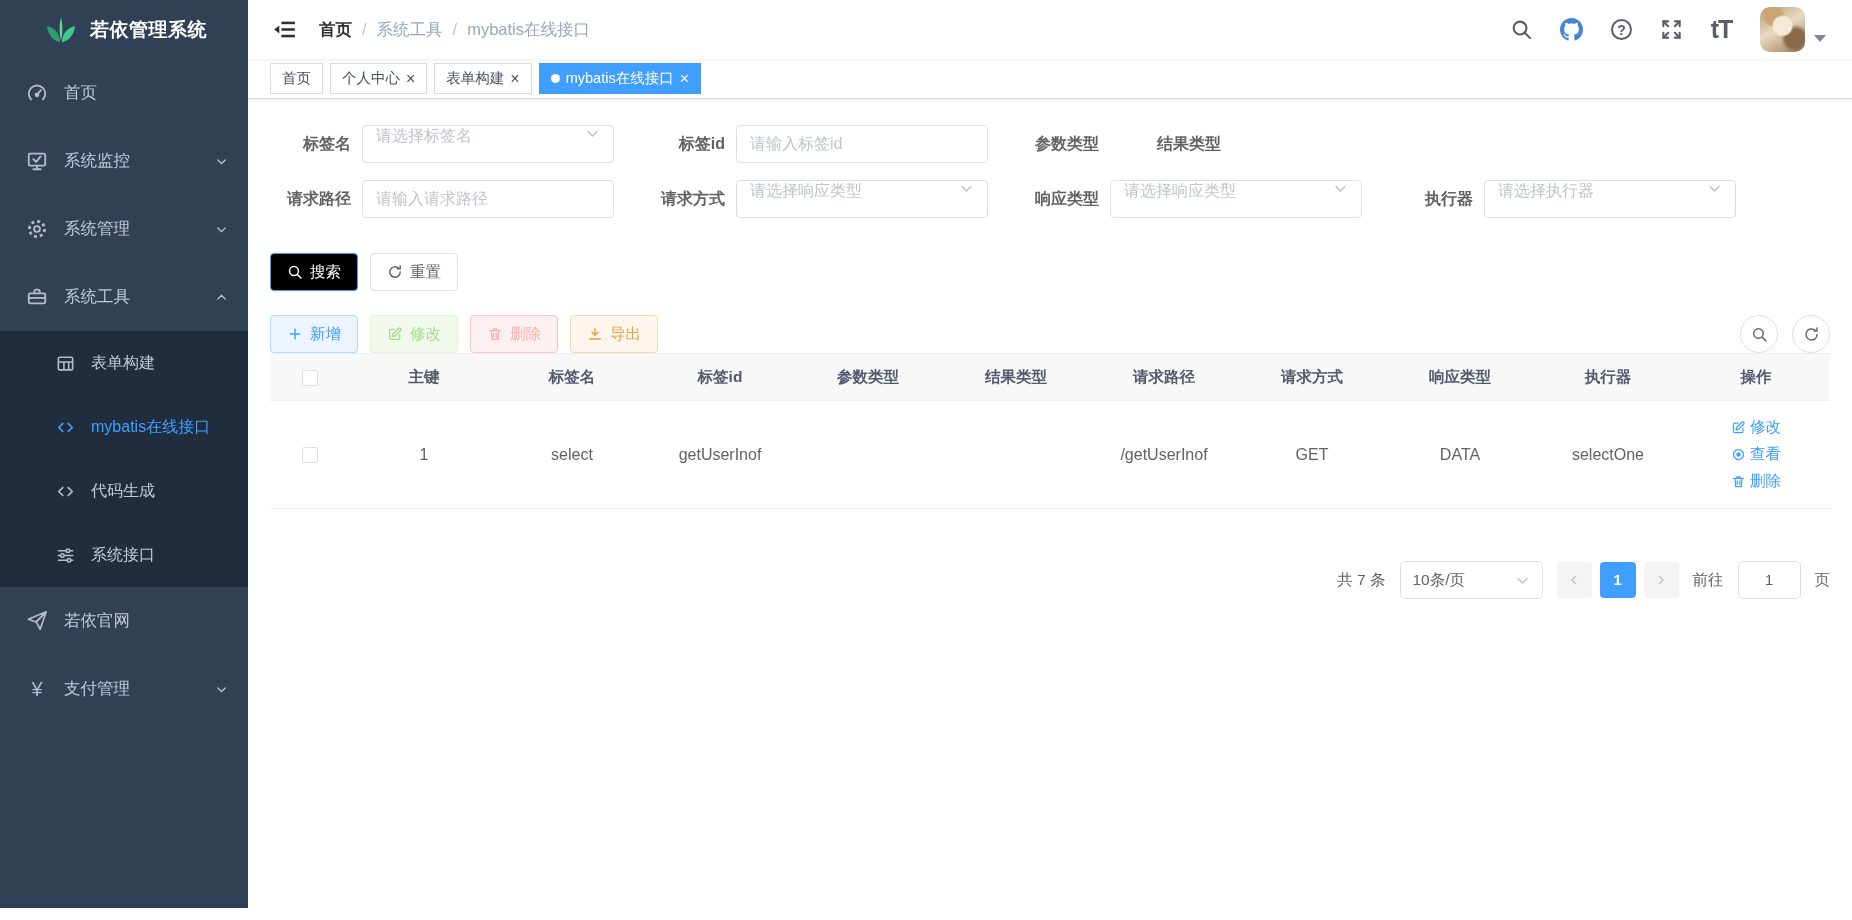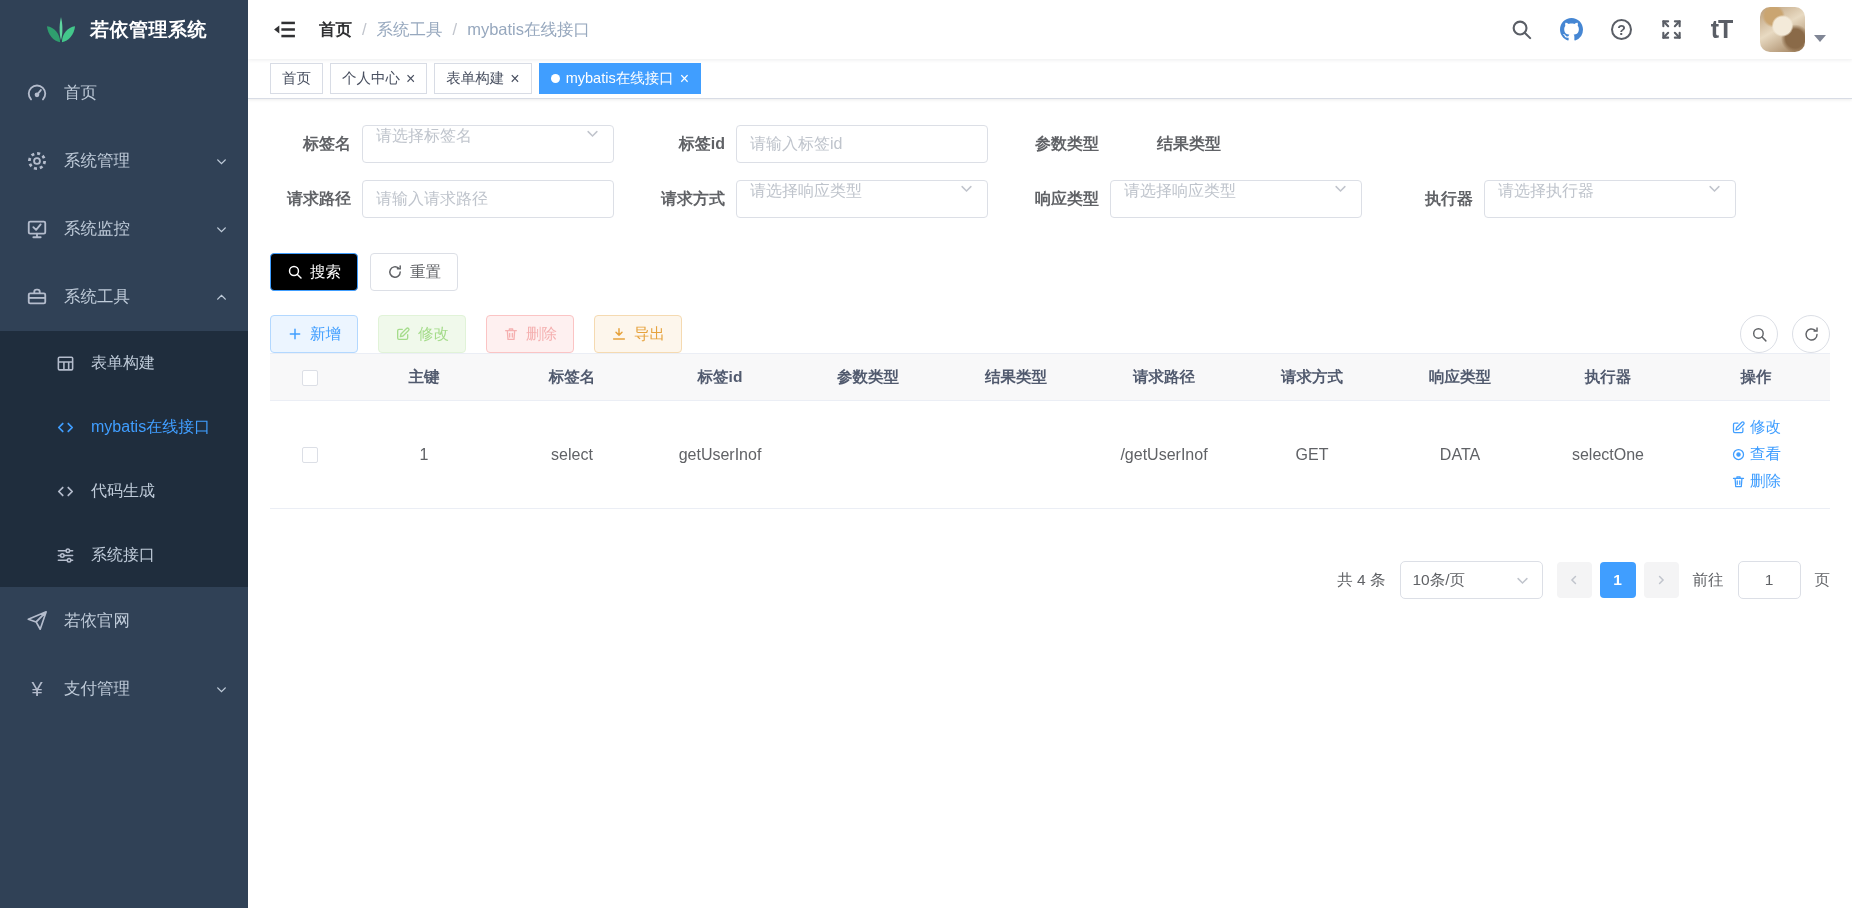--- a/index.html
+++ b/index.html
@@ -76,21 +76,21 @@
   .btn { height:38px; display:inline-flex; align-items:center; gap:7px; padding:0 16px;
     border:1px solid #dcdfe6; border-radius:4px; background:#fff; color:#606266;
     font-size:15.5px; cursor:pointer; font-family:inherit; white-space:nowrap; }
   .btn svg { width:16px; height:16px; }
   .btn-primary { background:#000000; border-color:#409eff; color:#fff; }
   .btn-plain-blue   { background:#ecf5ff; border-color:#b3d8ff; color:#409eff; }
   .btn-plain-green  { background:#f0f9eb; border-color:#e1f3d8; color:#a5dc8b; cursor:not-allowed; }
   .btn-plain-red    { background:#fef0f0; border-color:#fbc4c4; color:#f5b0b0; cursor:not-allowed; }
   .btn-plain-orange { background:#fdf6ec; border-color:#f5dab1; color:#e6a23c; }
 
-  .toolbar { margin-top:24px; display:flex; gap:20px; align-items:center; }
+  .toolbar { margin-top:24px; display:flex; gap:12px; align-items:center; }
   .toolbar-right { margin-left:auto; display:flex; gap:14px; }
   .circle-btn { width:38px; height:38px; border-radius:50%; border:1px solid #dcdfe6; background:#fff;
     color:#606266; display:flex; align-items:center; justify-content:center; cursor:pointer; }
   .circle-btn svg { width:17px; height:17px; }
 
   
   table.grid { width:1560px; border-collapse:collapse; table-layout:fixed; }
   .grid th { height:47px; background:#f8f8f9; color:#515a6e; font-size:15.5px; font-weight:700;
     border-top:1px solid #ebeef5; border-bottom:1px solid #ebeef5; text-align:center; }
   .grid td { height:108px; border-bottom:1px solid #ebeef5; color:#606266; font-size:16px; text-align:center; }
@@ -142,42 +142,42 @@
           <path d="M5.5 19a9 9 0 1 1 13 0"></path>
             <path d="M12 14l4.2-5.2"></path>
             <circle cx="12" cy="14" r="1.6" fill="currentColor"></circle>
         </svg>
       </span>
       <span>首页</span>
     </div>
 
     <div class="menu-item">
       <span class="mi-icon">
-        <svg viewBox="0 0 24 24" width="22" height="22" fill="none" stroke="currentColor">
-          <circle cx="12" cy="12" r="8.3" stroke-width="3" stroke-dasharray="3.3 3.2"></circle>
-          <circle cx="12" cy="12" r="3.2" stroke-width="2"></circle>
-        </svg>
-      </span>
-      <span>系统管理</span>
-      <span class="chev">
-        <svg viewBox="0 0 24 24" width="13" height="13" fill="none" stroke="currentColor" stroke-width="2.5" stroke-linecap="round">
-            <polyline points="5 9 12 16 19 9"></polyline>
-          </svg>
-      </span>
-    </div>
-
-    <div class="menu-item">
-      <span class="mi-icon">
         <svg viewBox="0 0 24 24" width="22" height="22" fill="none" stroke="currentColor" stroke-width="2" stroke-linecap="round" stroke-linejoin="round">
           <rect x="3" y="4" width="18" height="13" rx="1.5"></rect>
             <polyline points="8 10 11 13 16 7"></polyline>
             <path d="M12 17v4M8 21h8"></path>
         </svg>
       </span>
       <span>系统监控</span>
+      <span class="chev">
+        <svg viewBox="0 0 24 24" width="13" height="13" fill="none" stroke="currentColor" stroke-width="2.5" stroke-linecap="round">
+            <polyline points="5 9 12 16 19 9"></polyline>
+          </svg>
+      </span>
+    </div>
+
+    <div class="menu-item">
+      <span class="mi-icon">
+        <svg viewBox="0 0 24 24" width="22" height="22" fill="none" stroke="currentColor">
+          <circle cx="12" cy="12" r="8.3" stroke-width="3" stroke-dasharray="3.3 3.2"></circle>
+          <circle cx="12" cy="12" r="3.2" stroke-width="2"></circle>
+        </svg>
+      </span>
+      <span>系统管理</span>
       <span class="chev">
         <svg viewBox="0 0 24 24" width="13" height="13" fill="none" stroke="currentColor" stroke-width="2.5" stroke-linecap="round">
             <polyline points="5 9 12 16 19 9"></polyline>
           </svg>
       </span>
     </div>
 
     <div class="menu-item">
       <span class="mi-icon">
         <svg viewBox="0 0 24 24" width="22" height="22" fill="none" stroke="currentColor" stroke-width="2" stroke-linejoin="round">
@@ -515,21 +515,21 @@
                 </svg>
                 <span>删除</span>
               </span>
             </div>
           </td>
         </tr>
       </tbody>
     </table>
 
     <div class="pagination">
-      <span>共 4 条</span>
+      <span>共 7 条</span>
       <span class="page-size">
         <span>10条/页</span>
         <svg viewBox="0 0 24 24" width="15" height="15" fill="none" stroke="currentColor" stroke-width="2.4" stroke-linecap="round">
             <polyline points="5 9 12 16 19 9"></polyline>
           </svg>
       </span>
       <span class="pager">
         <span class="page-btn">
           <svg viewBox="0 0 24 24" fill="none" stroke="currentColor" stroke-width="2.6" stroke-linecap="round">
               <polyline points="14.5 6 8.5 12 14.5 18"></polyline>

